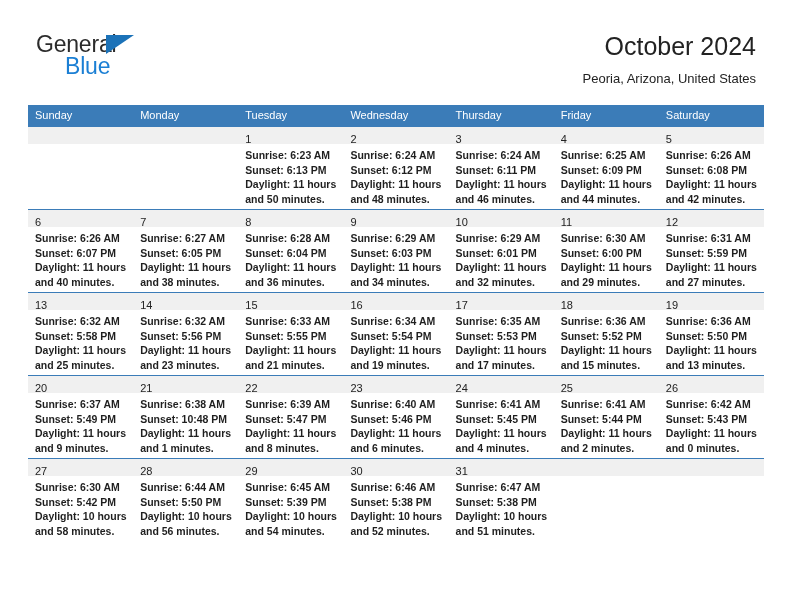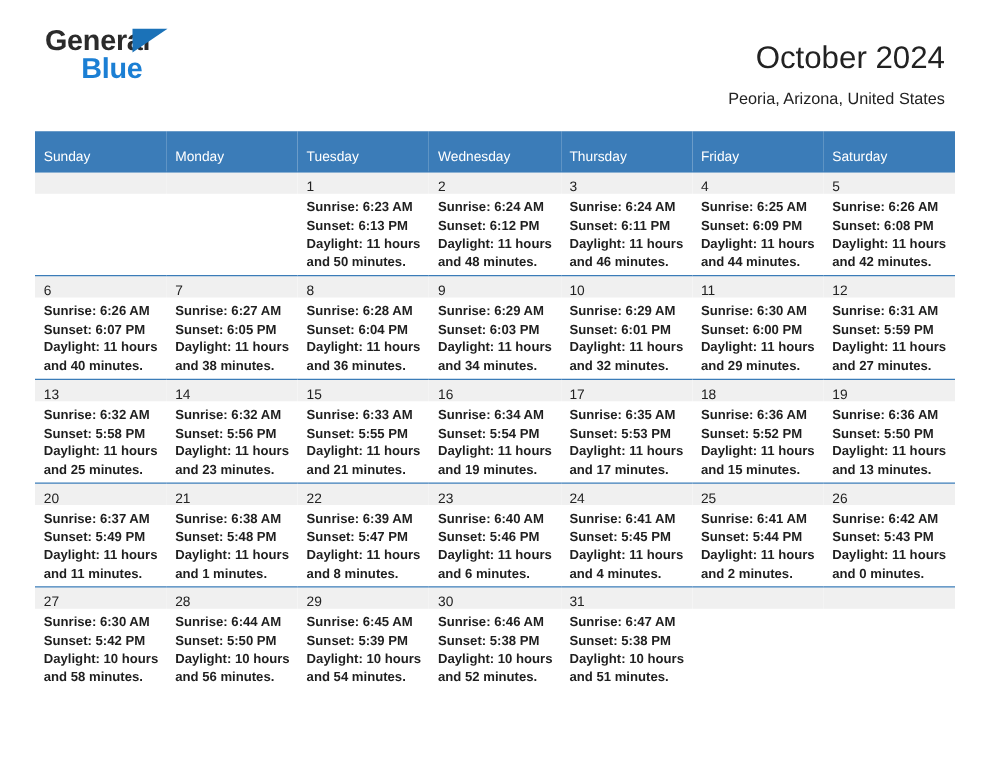--- a/index.html
+++ b/index.html
@@ -25,25 +25,24 @@
   .header {
     position: absolute;
     left: 0;
     top: 0;
     width: 792px;
     height: 104px;
   }
   .brand {
     position: absolute;
     left: 36px;
-    top: 20px;
+    top: 32px;
     width: 200px;
     height: 50px;
     line-height: 1;
-    font-weight: bold;
   }
   .brand-row1 {
     position: relative;
     height: 24px;
   }
   .brand-general {
     position: absolute;
     left: 0;
     top: 0;
     font-size: 23px;
@@ -99,21 +98,21 @@
     width: 736px;
     border-collapse: collapse;
     table-layout: fixed;
   }
   .calendar th {
     background: #3b7cb8;
     color: #ffffff;
     font-size: 11px;
     font-weight: normal;
     text-align: left;
-    padding: 15px 0 5px 7px;
+    padding: 4px 0 5px 7px;
     height: 12px;
     border: none;
   }
   .calendar td {
     vertical-align: top;
     padding: 0;
     border-top: 1px solid #3b7cb8;
     background: #ffffff;
     height: 82px;
     width: 105.14px;
@@ -376,28 +375,28 @@
             </div>
           </td>
         </tr>
         <tr class="week-row">
           <td>
             <div class="daynum-band"><span class="daynum">20</span></div>
             <div class="cell-body">
               <div class="cell-line">Sunrise: 6:37 AM</div>
               <div class="cell-line">Sunset: 5:49 PM</div>
               <div class="cell-line">Daylight: 11 hours</div>
-              <div class="cell-line">and 11 minutes.</div>
+              <div class="cell-line">and 9 minutes.</div>
             </div>
           </td>
           <td>
             <div class="daynum-band"><span class="daynum">21</span></div>
             <div class="cell-body">
               <div class="cell-line">Sunrise: 6:38 AM</div>
-              <div class="cell-line">Sunset: 5:48 PM</div>
+              <div class="cell-line">Sunset: 10:48 PM</div>
               <div class="cell-line">Daylight: 11 hours</div>
               <div class="cell-line">and 1 minutes.</div>
             </div>
           </td>
           <td>
             <div class="daynum-band"><span class="daynum">22</span></div>
             <div class="cell-body">
               <div class="cell-line">Sunrise: 6:39 AM</div>
               <div class="cell-line">Sunset: 5:47 PM</div>
               <div class="cell-line">Daylight: 11 hours</div>

